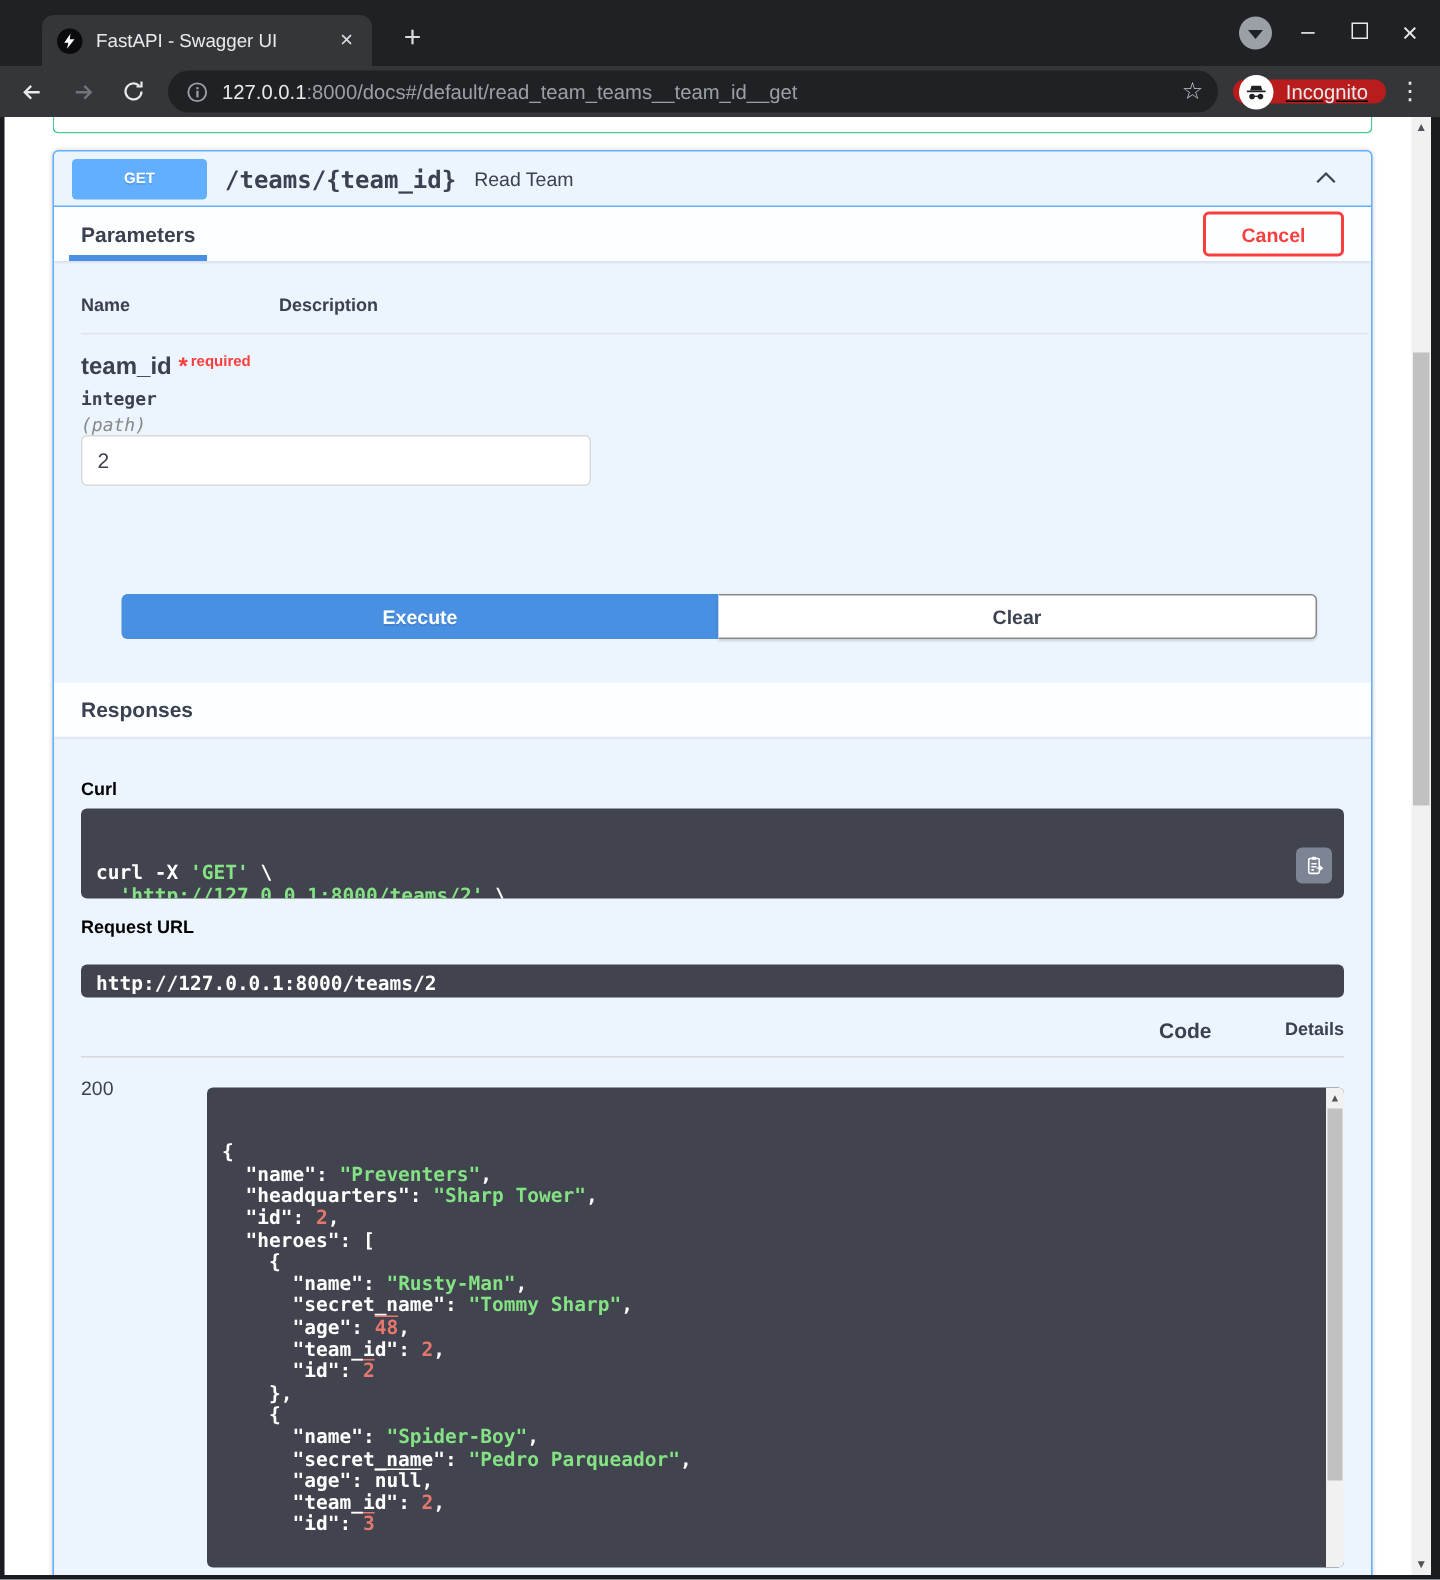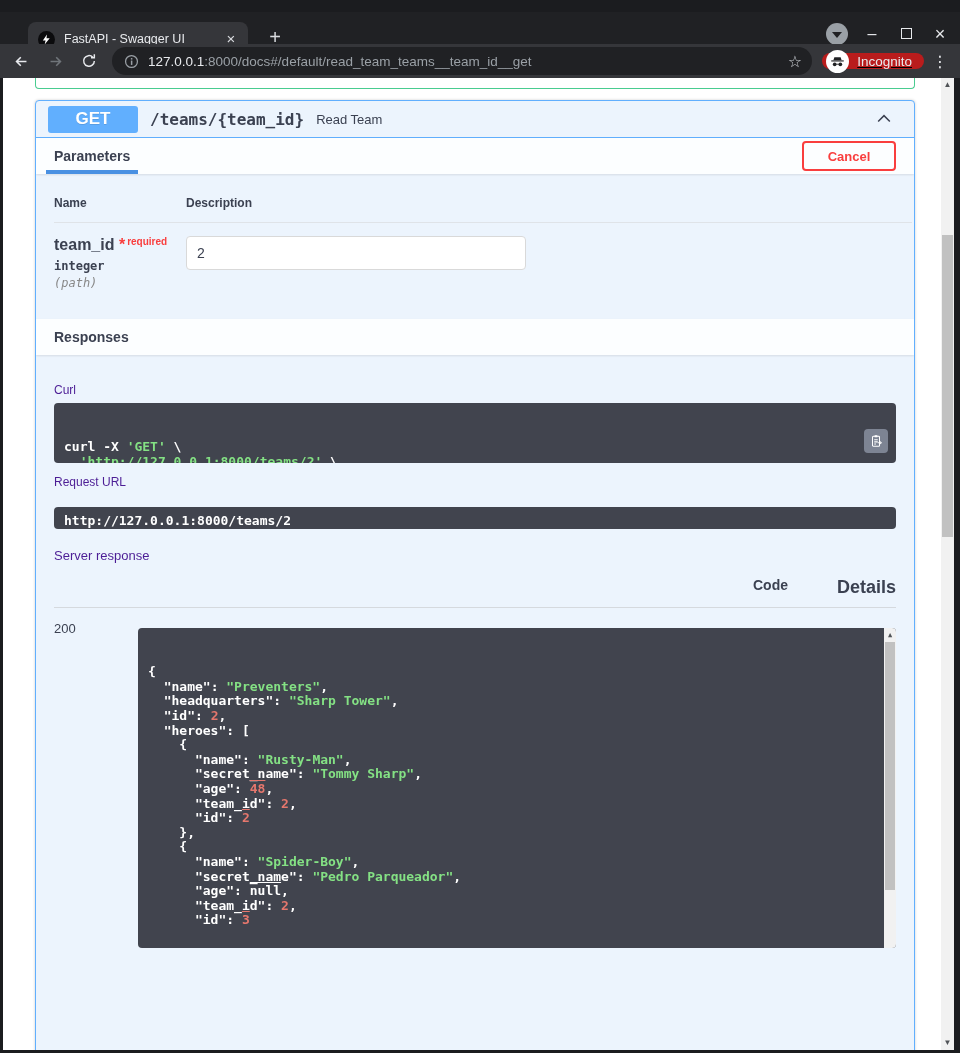--- a/index.html
+++ b/index.html
@@ -1,20 +1,20 @@
 <!DOCTYPE html>
 <html><head>
 <meta charset="utf-8">
 <style>
   * { margin:0; padding:0; box-sizing:border-box; }
   html,body { width:960px; height:1053px; overflow:hidden; }
   body { font-family:"Liberation Sans","DejaVu Sans",sans-serif; background:#1b1c1f; position:relative; }
 
   
-  .tabbar { position:absolute; top:12px; left:0; width:960px; height:44px; background:#202124; }
+  .tabbar { position:absolute; top:0; left:0; width:960px; height:44px; background:#202124; }
   .tab { position:absolute; left:28px; top:10px; width:220px; height:34px; background:#35363a;
          border-radius:8px 8px 0 0; display:flex; align-items:center; padding:0 8px 0 10px; }
   .favicon { width:17px; height:17px; border-radius:50%; background:#0b0b0d; display:flex;
              align-items:center; justify-content:center; flex:0 0 auto; }
   .tab-title { color:#e8eaed; font-size:12.5px; margin-left:9px; white-space:nowrap; overflow:hidden; flex:1; }
   .tab-close { color:#dadce0; font-size:15px; width:18px; height:18px; line-height:17px; text-align:center;
                border-radius:50%; flex:0 0 auto; }
   .newtab-btn { position:absolute; left:262px; top:13px; color:#dadce0; font-size:20px; width:26px; height:26px;
                 line-height:24px; text-align:center; border-radius:50%; font-weight:400; }
   .win-controls { position:absolute; right:10px; top:0; height:44px; display:flex; align-items:center; gap:14px; }
@@ -53,40 +53,40 @@
   .swagger { position:absolute; left:32px; top:0; width:880px; }
 
   .prev-op-bottom { width:880px; height:11px; background:#fff; border:1.5px solid #49cc90; border-top:none;
                     border-radius:0 0 4px 4px; }
 
   .opblock { margin-top:11px; width:880px; height:958px; background:#ecf4fd; border:1px solid #61affe;
              border-radius:4px; box-shadow:0 0 3px rgba(0,0,0,.19); overflow:hidden; }
 
   .op-summary { height:37px; display:flex; align-items:center; padding:0 12px; border-bottom:1px solid #61affe; }
   .method-badge { width:90px; height:27px; background:#61affe; border-radius:3px; color:#fff; font-weight:700;
-                  font-size:17px; display:flex; align-items:center; justify-content:center;
+                  font-size:10px; display:flex; align-items:center; justify-content:center;
                   text-shadow:0 1px 0 rgba(0,0,0,.1); }
   .op-path { font-family:"DejaVu Sans Mono","Liberation Mono",monospace; font-weight:700; font-size:16px;
              color:#3b4151; margin-left:12px; }
   .op-desc { font-size:13px; color:#3b4151; margin-left:12px; }
   .op-chevron { margin-left:auto; margin-right:8px; }
 
   .section-header { height:36px; background:rgba(255,255,255,.85); display:flex; align-items:center;
                     padding:0 18px; position:relative; box-shadow:0 1px 2px rgba(0,0,0,.1); }
   .tab-params { font-size:14px; font-weight:700; color:#3b4151; position:relative; }
   .tab-underline { position:absolute; left:10px; bottom:0; width:92px; height:4px; background:#4990e2; }
   .cancel-btn { margin-left:auto; width:94px; height:30px; border:2px solid #f93e3e; border-radius:4px;
                 color:#f93e3e; font-weight:700; font-size:13px; background:transparent;
                 display:flex; align-items:center; justify-content:center; cursor:pointer; }
 
   .params-table { padding:22px 2px 0 18px; }
   .params-head { display:flex; font-size:12px; font-weight:700; color:#3b4151; padding-bottom:12px;
                  border-bottom:1px solid #dfe3e8; }
   .col-name { width:132px; }
-  .param-row { display:flex; padding-top:13px; }
+  .param-row { display:flex; padding-top:13px;flex-direction:column; }
   .param-meta { width:132px; }
   .param-name { font-size:16px; font-weight:700; color:#3b4151; }
   .req-star { color:#f93e3e; font-weight:700; }
   .req-label { color:#f93e3e; font-size:10px; position:relative; top:-5px; margin-left:2px; }
   .param-type { font-family:"DejaVu Sans Mono","Liberation Mono",monospace; font-size:12px; font-weight:700;
                 color:#3b4151; margin-top:5px; }
   .param-in { font-family:"DejaVu Sans Mono","Liberation Mono",monospace; font-size:12px; font-style:italic;
               color:#888; margin-top:3px; }
   .param-input { width:340px; height:34px; border:1px solid #d9d9d9; border-radius:4px; background:#fff;
                  font-size:14px; color:#3b4151; padding:0 10px; font-family:"Liberation Sans",sans-serif; }
@@ -94,34 +94,34 @@
   .exec-row { display:flex; margin:72px 34px 0 27px; height:30px; }
   .execute-btn { flex:1; background:#4990e2; color:#fff; font-weight:700; font-size:13px; border:none;
                  border-radius:4px 0 0 4px; cursor:pointer; text-shadow:0 1px 0 rgba(0,0,0,.1); }
   .clear-btn { flex:1; background:#fff; color:#3b4151; font-weight:700; font-size:13px; border:1px solid #888;
                border-left:none; border-radius:0 4px 4px 0; cursor:pointer; box-shadow:0 1px 2px rgba(0,0,0,.15); }
 
   .responses-header { margin-top:29px; }
   .responses-title { font-size:14px; font-weight:700; color:#3b4151; }
 
   .responses-body { padding:28px 18px 0 18px; }
-  .small-label { font-size:12px; font-weight:400; color:#4c1d95; }
+  .small-label { font-size:12px; font-weight:700; color:#000000; }
 
   .codeblock { background:#41444e; border-radius:4px; font-family:"DejaVu Sans Mono","Liberation Mono",monospace;
                font-size:13px; line-height:14.6px; font-weight:600; color:#fff; white-space:pre; }
   .curl-block { margin-top:6px; height:60px; padding:8px 10px; position:relative; overflow:hidden; }
   .copy-badge { position:absolute; right:8px; top:26px; width:24px; height:24px; background:#7d8493;
                 border-radius:4px; display:flex; align-items:center; justify-content:center; cursor:pointer; }
   .requrl-label { margin-top:12px; }
   .requrl-block { margin-top:18px; height:22px; padding:7px 10px; }
   .server-resp-label { margin-top:19px; font-size:13px; }
 
   .resp-table-head { display:flex; margin-top:14px; padding-bottom:9px; border-bottom:1px solid #d5d9de;justify-content:flex-end; }
   .col-code { width:84px; font-size:14px; font-weight:600; color:#3b4151; }
-  .col-details { font-size:18px; font-weight:700; color:#3b4151; }
+  .col-details { font-size:12px; font-weight:700; color:#3b4151; }
   .resp-row { display:flex; padding-top:13px; }
   .status-code { width:84px; font-size:13px; color:#3b4151; }
   .resp-details { flex:1; }
   .resp-body-label { font-size:12px; font-weight:700; color:#3b4151; }
   .resp-body-block { margin-top:7px; height:320px; padding:8px 10px; position:relative; overflow:hidden; }
 
   .inner-scrollbar { position:absolute; right:0; top:0; bottom:0; width:12px; background:#f1f1f1; }
   .inner-thumb { position:absolute; left:1px; width:10px; top:14px; height:248px; background:#c1c1c1; }
   .inner-arrow { position:absolute; top:1px; left:0; width:12px; height:12px; color:#505357; font-size:7px;
                  text-align:center; line-height:12px; }
@@ -242,20 +242,24 @@
           <div class="param-meta">
             <div class="param-name"><span>team_id</span> <span class="req-star">*</span><span class="req-label">required</span></div>
             <div class="param-type">integer</div>
             <div class="param-in">(path)</div>
           </div>
           <div>
             <input class="param-input" value="2" style="">
           </div>
         </div>
 
+        <div class="exec-row">
+          <button class="execute-btn">Execute</button>
+          <button class="clear-btn">Clear</button>
+        </div>
       </div>
 
       <div class="section-header responses-header">
         <span class="responses-title">Responses</span>
       </div>
 
       <div class="responses-body">
 
         <div class="small-label">Curl</div>
         <div class="codeblock curl-block">
@@ -266,21 +270,20 @@
                 <rect x="9.5" y="2" width="5" height="3.5" rx="1" fill="#ffffff" stroke="none"></rect>
                 <path d="M9 10 h6 M9 13.5 h6 M9 17 h3"></path>
                 <path d="M15 15 h6 M18.5 12.5 l3 2.5 l-3 2.5" stroke-width="1.6"></path>
               </svg>
           </span>
         </div>
 
         <div class="small-label requrl-label">Request URL</div>
         <div class="codeblock requrl-block">http://127.0.0.1:8000/teams/2</div>
 
-        <div class="small-label server-resp-label">Server response</div>
 
         <div class="resp-table-head">
           <span class="col-code">Code</span>
           <span class="col-details">Details</span>
         </div>
 
         <div class="resp-row">
           <span class="status-code">200</span>
           <div class="resp-details">
             <div class="codeblock resp-body-block">

